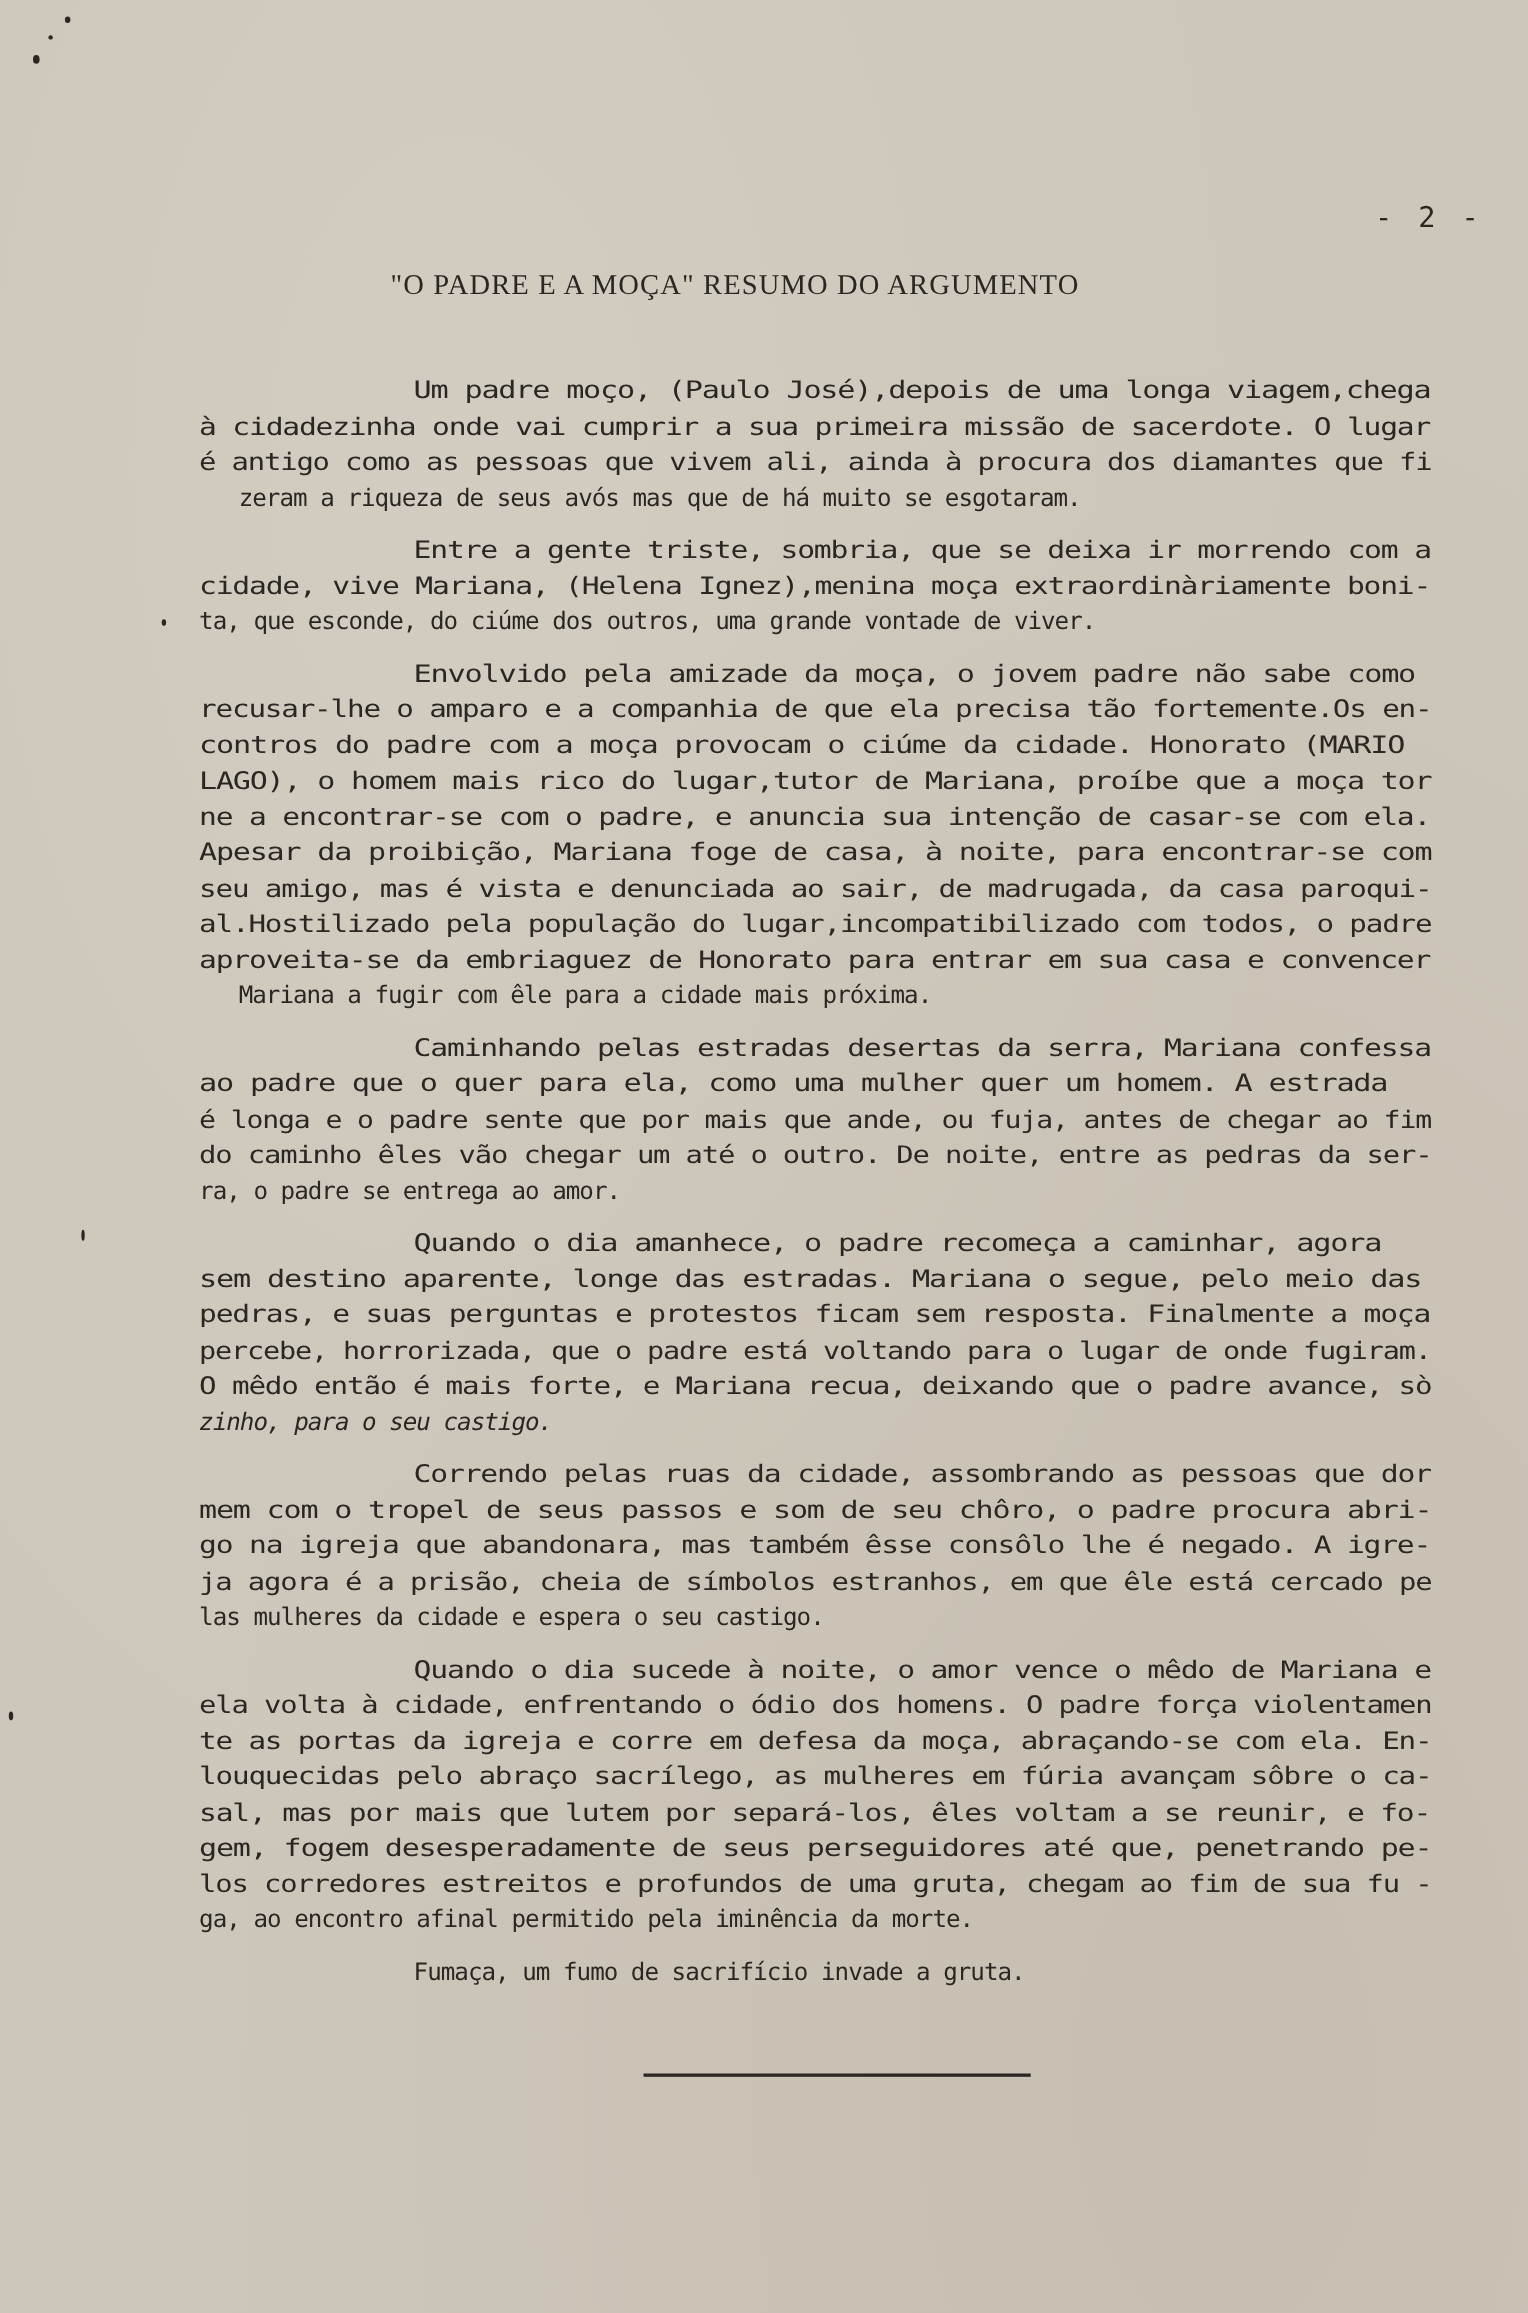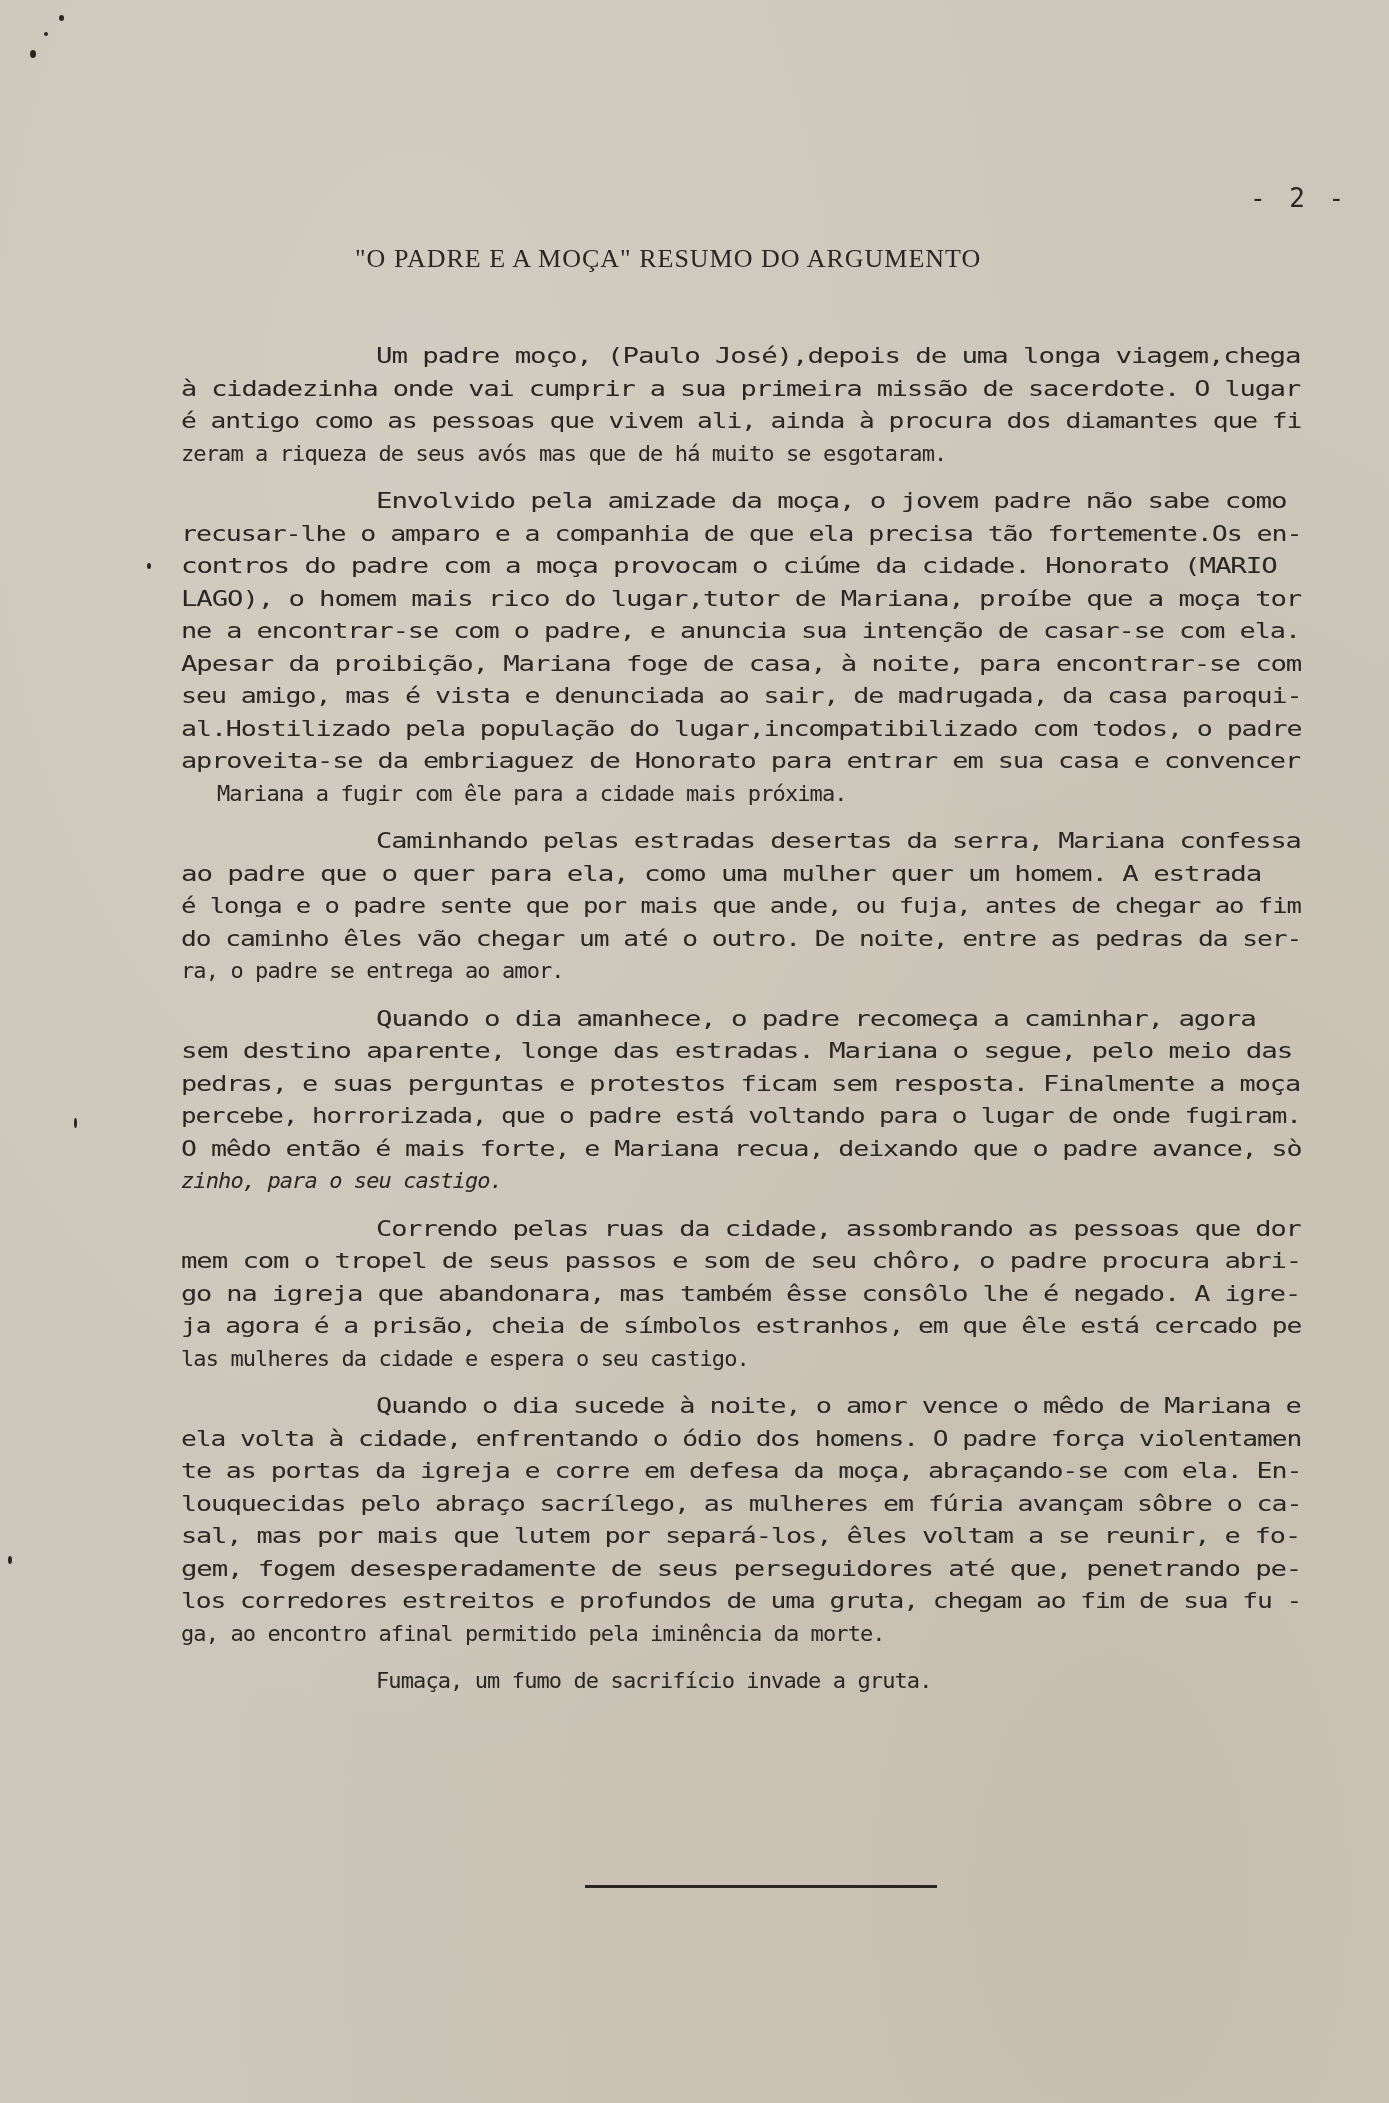--- a/index.html
+++ b/index.html
@@ -95,21 +95,26 @@
 
 <div class="page-number">- 2 -</div>
 
 <div class="title">"O PADRE E A MOÇA" RESUMO DO ARGUMENTO</div>
 
 <div class="body" id="doc-body">
     <div class="para">
       <span class="line first" style="display: block; text-align: left; text-align-last: left; transform-origin: 195px 0px; transform: scaleX(1.248); width: max-content;">Um padre moço, (Paulo José),depois de uma longa viagem,chega</span>
       <span class="line" style="display: block; text-align: left; text-align-last: left; transform-origin: 0px 0px; transform: scaleX(1.225); width: max-content;">à cidadezinha onde vai cumprir a sua primeira missão de sacerdote. O lugar</span>
       <span class="line" style="display: block; text-align: left; text-align-last: left; transform-origin: 0px 0px; transform: scaleX(1.194); width: max-content;">é antigo como as pessoas que vivem ali, ainda à procura dos diamantes que fi</span>
-      <span class="line last" style="display: block; text-align: right; text-align-last: left; transform-origin: 0px 0px; transform: scaleX(1); width: max-content;">zeram a riqueza de seus avós mas que de há muito se esgotaram.</span>
+      <span class="line last" style="display: block; text-align: right; text-align-last: left; transform-origin: 0px 0px; transform: scaleX(1); width: max-content; margin-left: 36px;">zeram a riqueza de seus avós mas que de há muito se esgotaram.</span>
+    </div>
+    <div class="para">
+      <span class="line first" style="display: block; text-align: left; text-align-last: left; transform-origin: 195px 0px; transform: scaleX(1.228); width: max-content;">Entre a gente triste, sombria, que se deixa ir morrendo com a</span>
+      <span class="line" style="display: block; text-align: left; text-align-last: left; transform-origin: 0px 0px; transform: scaleX(1.225); width: max-content;">cidade, vive Mariana, (Helena Ignez),menina moça extraordinàriamente boni-</span>
+      <span class="line last" style="display: block; text-align: left; text-align-last: left; transform-origin: 0px 0px; transform: scaleX(1); width: max-content;">ta, que esconde, do ciúme dos outros, uma grande vontade de viver.</span>
     </div>
     <div class="para">
       <span class="line first" style="display: block; text-align: left; text-align-last: left; transform-origin: 195px 0px; transform: scaleX(1.25); width: max-content;">Envolvido pela amizade da moça, o jovem padre não sabe como</span>
       <span class="line" style="display: block; text-align: left; text-align-last: left; transform-origin: 0px 0px; transform: scaleX(1.21); width: max-content;">recusar-lhe o amparo e a companhia de que ela precisa tão fortemente.Os en-</span>
       <span class="line" style="display: block; text-align: left; text-align-last: left; transform-origin: 0px 0px; transform: scaleX(1.25); width: max-content;">contros do padre com a moça provocam o ciúme da cidade. Honorato (MARIO</span>
       <span class="line" style="display: block; text-align: left; text-align-last: left; transform-origin: 0px 0px; transform: scaleX(1.243); width: max-content;">LAGO), o homem mais rico do lugar,tutor de Mariana, proíbe que a moça tor</span>
       <span class="line" style="display: block; text-align: left; text-align-last: left; transform-origin: 0px 0px; transform: scaleX(1.225); width: max-content;">ne a encontrar-se com o padre, e anuncia sua intenção de casar-se com ela.</span>
       <span class="line" style="display: block; text-align: left; text-align-last: left; transform-origin: 0px 0px; transform: scaleX(1.243); width: max-content;">Apesar da proibição, Mariana foge de casa, à noite, para encontrar-se com</span>
       <span class="line" style="display: block; text-align: left; text-align-last: left; transform-origin: 0px 0px; transform: scaleX(1.21); width: max-content;">seu amigo, mas é vista e denunciada ao sair, de madrugada, da casa paroqui-</span>
       <span class="line" style="display: block; text-align: left; text-align-last: left; transform-origin: 0px 0px; transform: scaleX(1.21); width: max-content;">al.Hostilizado pela população do lugar,incompatibilizado com todos, o padre</span>

